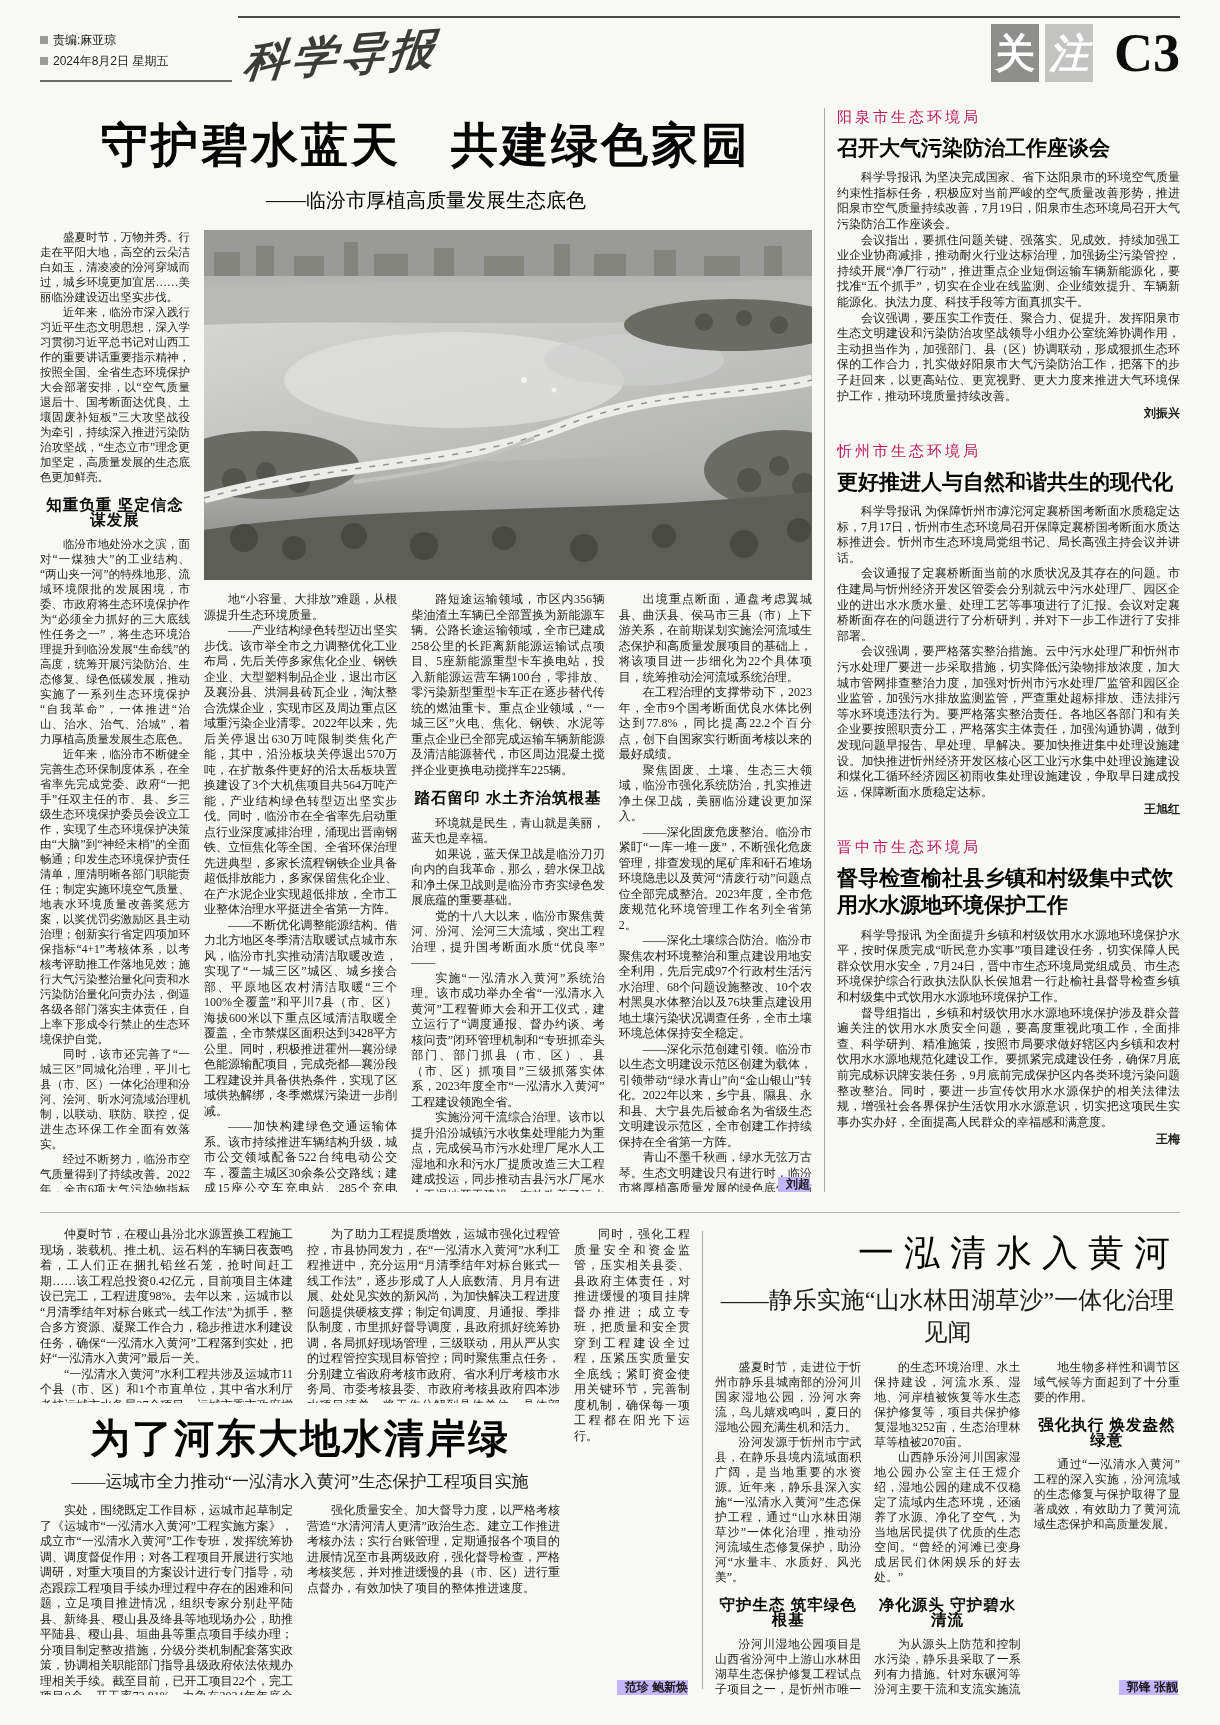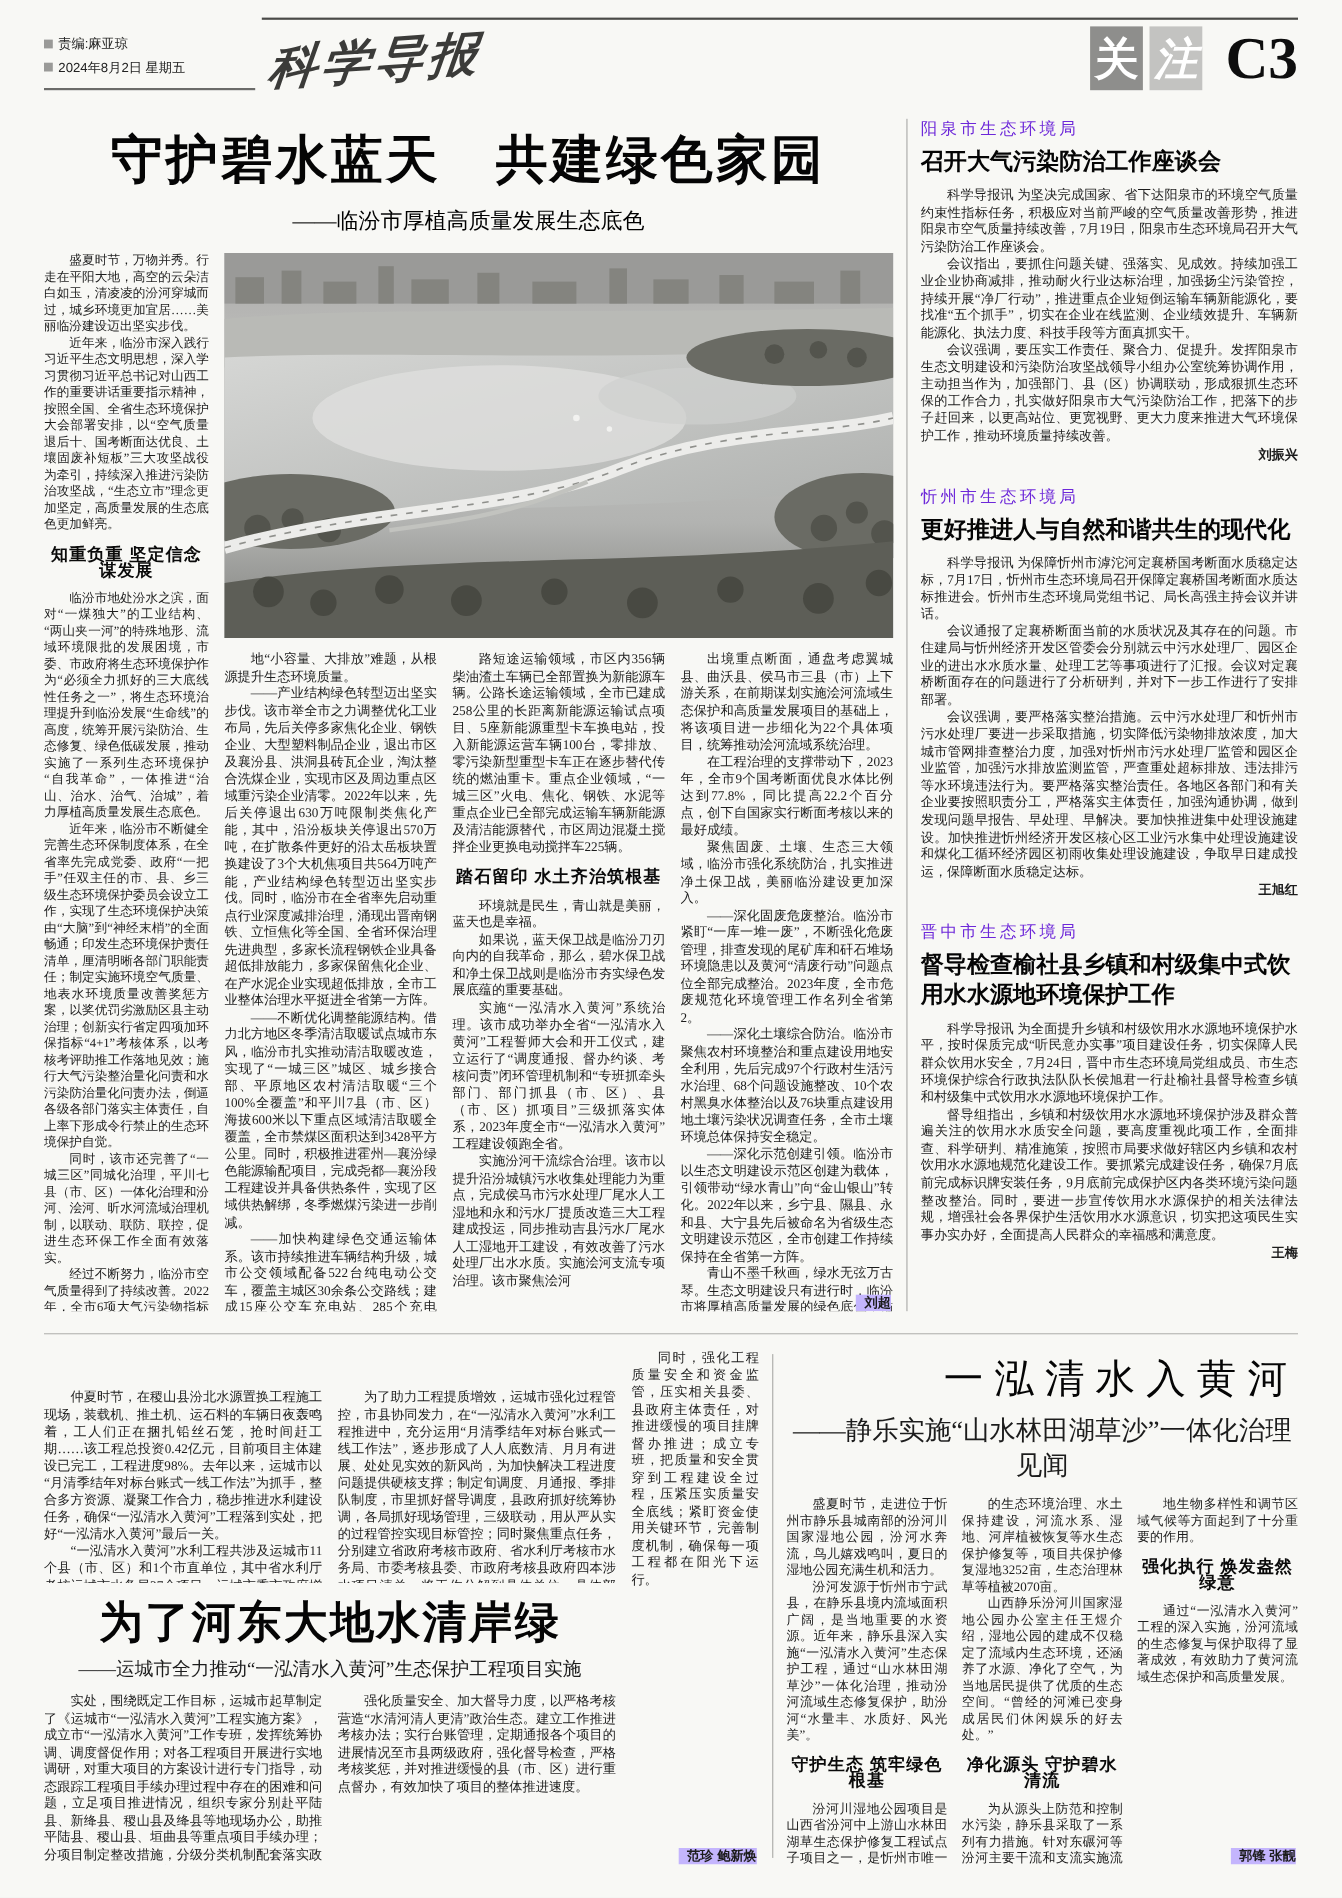--- a/index.html
+++ b/index.html
@@ -51,33 +51,33 @@
   .it-p{text-indent:2em;text-align:justify;margin:0;}
   .it-sub{font-family:"Liberation Sans","DejaVu Sans",sans-serif;font-weight:bold;
     font-size:15.5px;text-align:center;margin:12px 0 10px;letter-spacing:1px;color:#0a0a0a;}
   .it-by{text-align:right;font-weight:bold;font-family:"Liberation Sans","DejaVu Sans",sans-serif;margin-top:2px;}
   .abs-by{position:absolute;right:2px;bottom:0;background:#c4b5fd;padding-left:8px;
     font-weight:bold;font-family:"Liberation Sans","DejaVu Sans",sans-serif;font-size:12px;}
 
   
   .sb-art{margin-bottom:20px;}
   .sb-kicker{font-family:"Liberation Sans","DejaVu Sans",sans-serif;font-size:15px;
-    letter-spacing:3px;margin-bottom:7px;color:#6d28d9;}
+    letter-spacing:3px;margin-bottom:7px;color:#be185d;}
   .sb-head{font-family:"Liberation Sans","DejaVu Sans",sans-serif;font-weight:bold;
     font-size:21px;line-height:1.3;margin-bottom:9px;color:#050505;}
   .sb-body{font-size:12px;line-height:15.6px;}
   .sb-body .it-p{margin:0;}
 
   
   .h-divider{height:1px;background:#b3b3b1;margin:10px 0 14px;}
 
   
   .bottom-row{display:flex;height:468px;}
   .bl{width:520px;flex:none;display:flex;flex-direction:column;}
-  .bl-top{display:flex;gap:14px;height:176px;overflow:hidden;flex:none;margin-top:36px;}
+  .bl-top{display:flex;gap:14px;height:176px;overflow:hidden;flex:none;}
   .bl-c{flex:1;font-size:12px;line-height:15.5px;overflow:hidden;min-width:0;text-align:justify;}
   .bl-head{font-size:40px;font-weight:bold;text-align:center;margin:8px 0 2px;color:#050505;letter-spacing:2px;}
   .bl-sub{text-align:center;font-size:17px;margin:2px 0 10px;}
   .bl-bot{display:flex;gap:14px;flex:1;overflow:hidden;}
   .bl-narrow{width:116px;flex:none;margin-left:14px;position:relative;overflow:hidden;
     font-size:12px;line-height:15.5px;text-align:justify;}
   .v-rule2{width:1px;background:#a8a8a6;margin:4px 12px 6px 12px;flex:none;}
   .br{flex:1;min-width:0;display:flex;flex-direction:column;}
   .br-head{font-size:36px;letter-spacing:10px;text-align:right;font-weight:normal;margin:2px 0 6px;color:#050505;}
   .br-sub{text-align:center;font-size:24px;margin-bottom:12px;}
@@ -193,20 +193,21 @@
                 <div class="it-p">地“小容量、大排放”难题，从根源提升生态环境质量。</div>
                 <div class="it-p">——产业结构绿色转型迈出坚实步伐。该市举全市之力调整优化工业布局，先后关停多家焦化企业、钢铁企业、大型塑料制品企业，退出市区及襄汾县、洪洞县砖瓦企业，淘汰整合洗煤企业，实现市区及周边重点区域重污染企业清零。2022年以来，先后关停退出630万吨限制类焦化产能，其中，沿汾板块关停退出570万吨，在扩散条件更好的沿太岳板块置换建设了3个大机焦项目共564万吨产能，产业结构绿色转型迈出坚实步伐。同时，临汾市在全省率先启动重点行业深度减排治理，涌现出晋南钢铁、立恒焦化等全国、全省环保治理先进典型，多家长流程钢铁企业具备超低排放能力，多家保留焦化企业、在产水泥企业实现超低排放，全市工业整体治理水平挺进全省第一方阵。</div>
                 <div class="it-p">——不断优化调整能源结构。借力北方地区冬季清洁取暖试点城市东风，临汾市扎实推动清洁取暖改造，实现了“一城三区”城区、城乡接合部、平原地区农村清洁取暖“三个100%全覆盖”和平川7县（市、区）海拔600米以下重点区域清洁取暖全覆盖，全市禁煤区面积达到3428平方公里。同时，积极推进霍州—襄汾绿色能源输配项目，完成尧都—襄汾段工程建设并具备供热条件，实现了区域供热解绑，冬季燃煤污染进一步削减。</div>
                 <div class="it-p">——加快构建绿色交通运输体系。该市持续推进车辆结构升级，城市公交领域配备522台纯电动公交车，覆盖主城区30余条公交路线；建成15座公交车充电站、285个充电桩，市区内1800多辆出租车全部更换为纯电动车型，公共交通实现尾气零排放，临汾成为“国家公交都市建设示范城市”。公</div>
               </div>
             <div class="mcol">
                 <div class="it-p">路短途运输领域，市区内356辆柴油渣土车辆已全部置换为新能源车辆。公路长途运输领域，全市已建成258公里的长距离新能源运输试点项目、5座新能源重型卡车换电站，投入新能源运营车辆100台，零排放、零污染新型重型卡车正在逐步替代传统的燃油重卡。重点企业领域，“一城三区”火电、焦化、钢铁、水泥等重点企业已全部完成运输车辆新能源及清洁能源替代，市区周边混凝土搅拌企业更换电动搅拌车225辆。</div>
                 <div class="it-sub">踏石留印  水土齐治筑根基</div>
                 <div class="it-p">环境就是民生，青山就是美丽，蓝天也是幸福。</div>
                 <div class="it-p">如果说，蓝天保卫战是临汾刀刃向内的自我革命，那么，碧水保卫战和净土保卫战则是临汾市夯实绿色发展底蕴的重要基础。</div>
+                <div class="it-p">党的十八大以来，临汾市聚焦黄河、汾河、浍河三大流域，突出工程治理，提升国考断面水质“优良率”——</div>
                 <div class="it-p">实施“一泓清水入黄河”系统治理。该市成功举办全省“一泓清水入黄河”工程誓师大会和开工仪式，建立运行了“调度通报、督办约谈、考核问责”闭环管理机制和“专班抓牵头部门、部门抓县（市、区）、县（市、区）抓项目”三级抓落实体系，2023年度全市“一泓清水入黄河”工程建设领跑全省。</div>
                 <div class="it-p">实施汾河干流综合治理。该市以提升沿汾城镇污水收集处理能力为重点，完成侯马市污水处理厂尾水人工湿地和永和污水厂提质改造三大工程建成投运，同步推动吉县污水厂尾水人工湿地开工建设，有效改善了污水处理厂出水水质。实施浍河支流专项治理。该市聚焦浍河</div>
               </div>
             <div class="mcol">
               <div>
                   <div class="it-p">出境重点断面，通盘考虑翼城县、曲沃县、侯马市三县（市）上下游关系，在前期谋划实施浍河流域生态保护和高质量发展项目的基础上，将该项目进一步细化为22个具体项目，统筹推动浍河流域系统治理。</div>
                   <div class="it-p">在工程治理的支撑带动下，2023年，全市9个国考断面优良水体比例达到77.8%，同比提高22.2个百分点，创下自国家实行断面考核以来的最好成绩。</div>
                   <div class="it-p">聚焦固废、土壤、生态三大领域，临汾市强化系统防治，扎实推进净土保卫战，美丽临汾建设更加深入。</div>
                   <div class="it-p">——深化固废危废整治。临汾市紧盯“一库一堆一废”，不断强化危废管理，排查发现的尾矿库和矸石堆场环境隐患以及黄河“清废行动”问题点位全部完成整治。2023年度，全市危废规范化环境管理工作名列全省第2。</div>
                   <div class="it-p">——深化土壤综合防治。临汾市聚焦农村环境整治和重点建设用地安全利用，先后完成97个行政村生活污水治理、68个问题设施整改、10个农村黑臭水体整治以及76块重点建设用地土壤污染状况调查任务，全市土壤环境总体保持安全稳定。</div>

